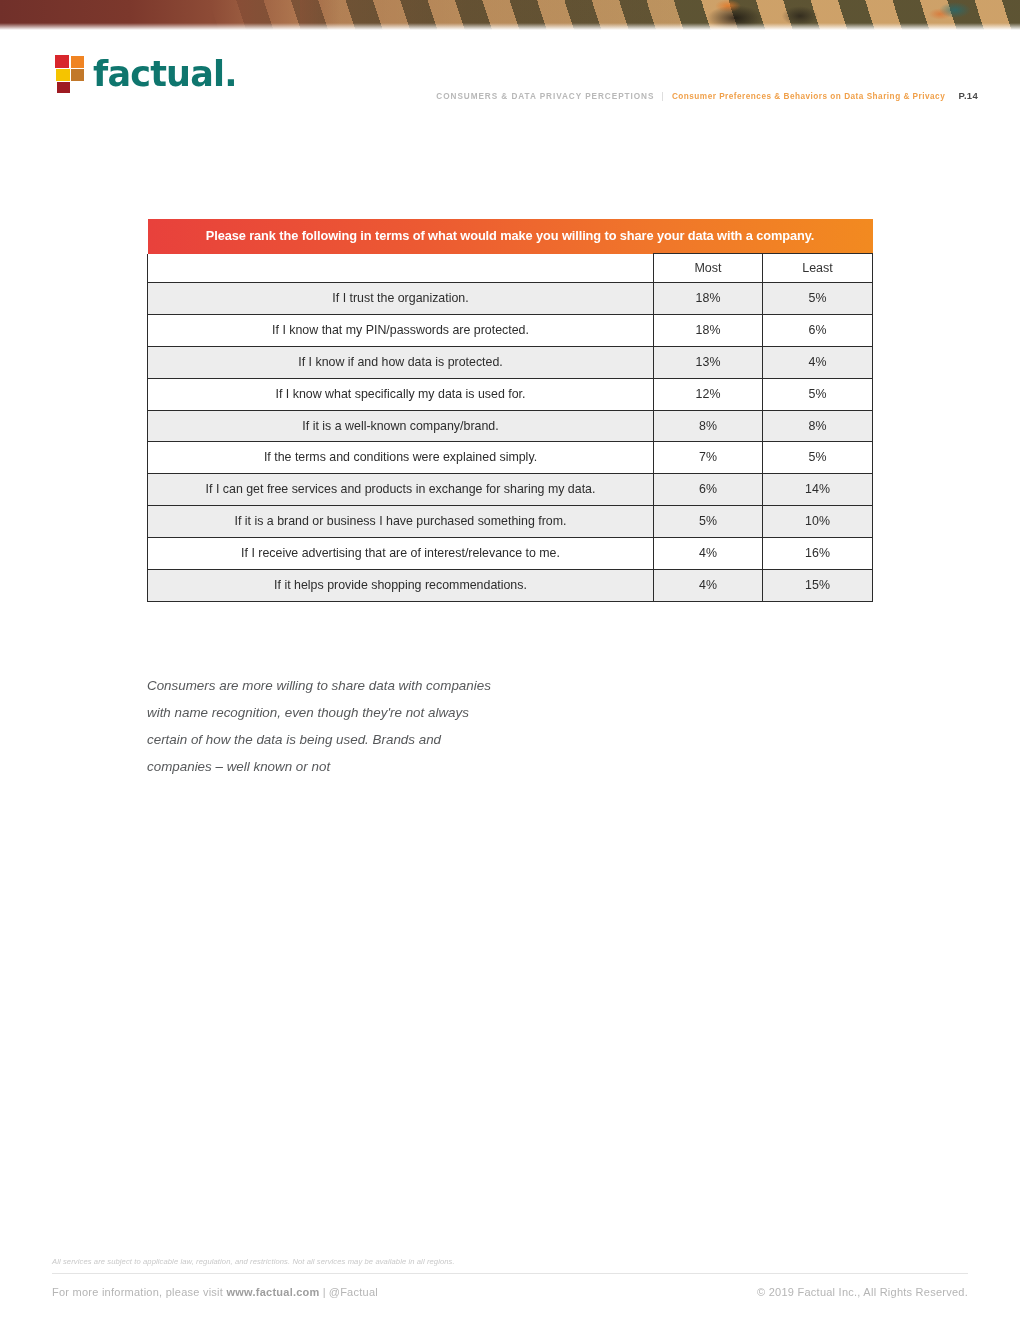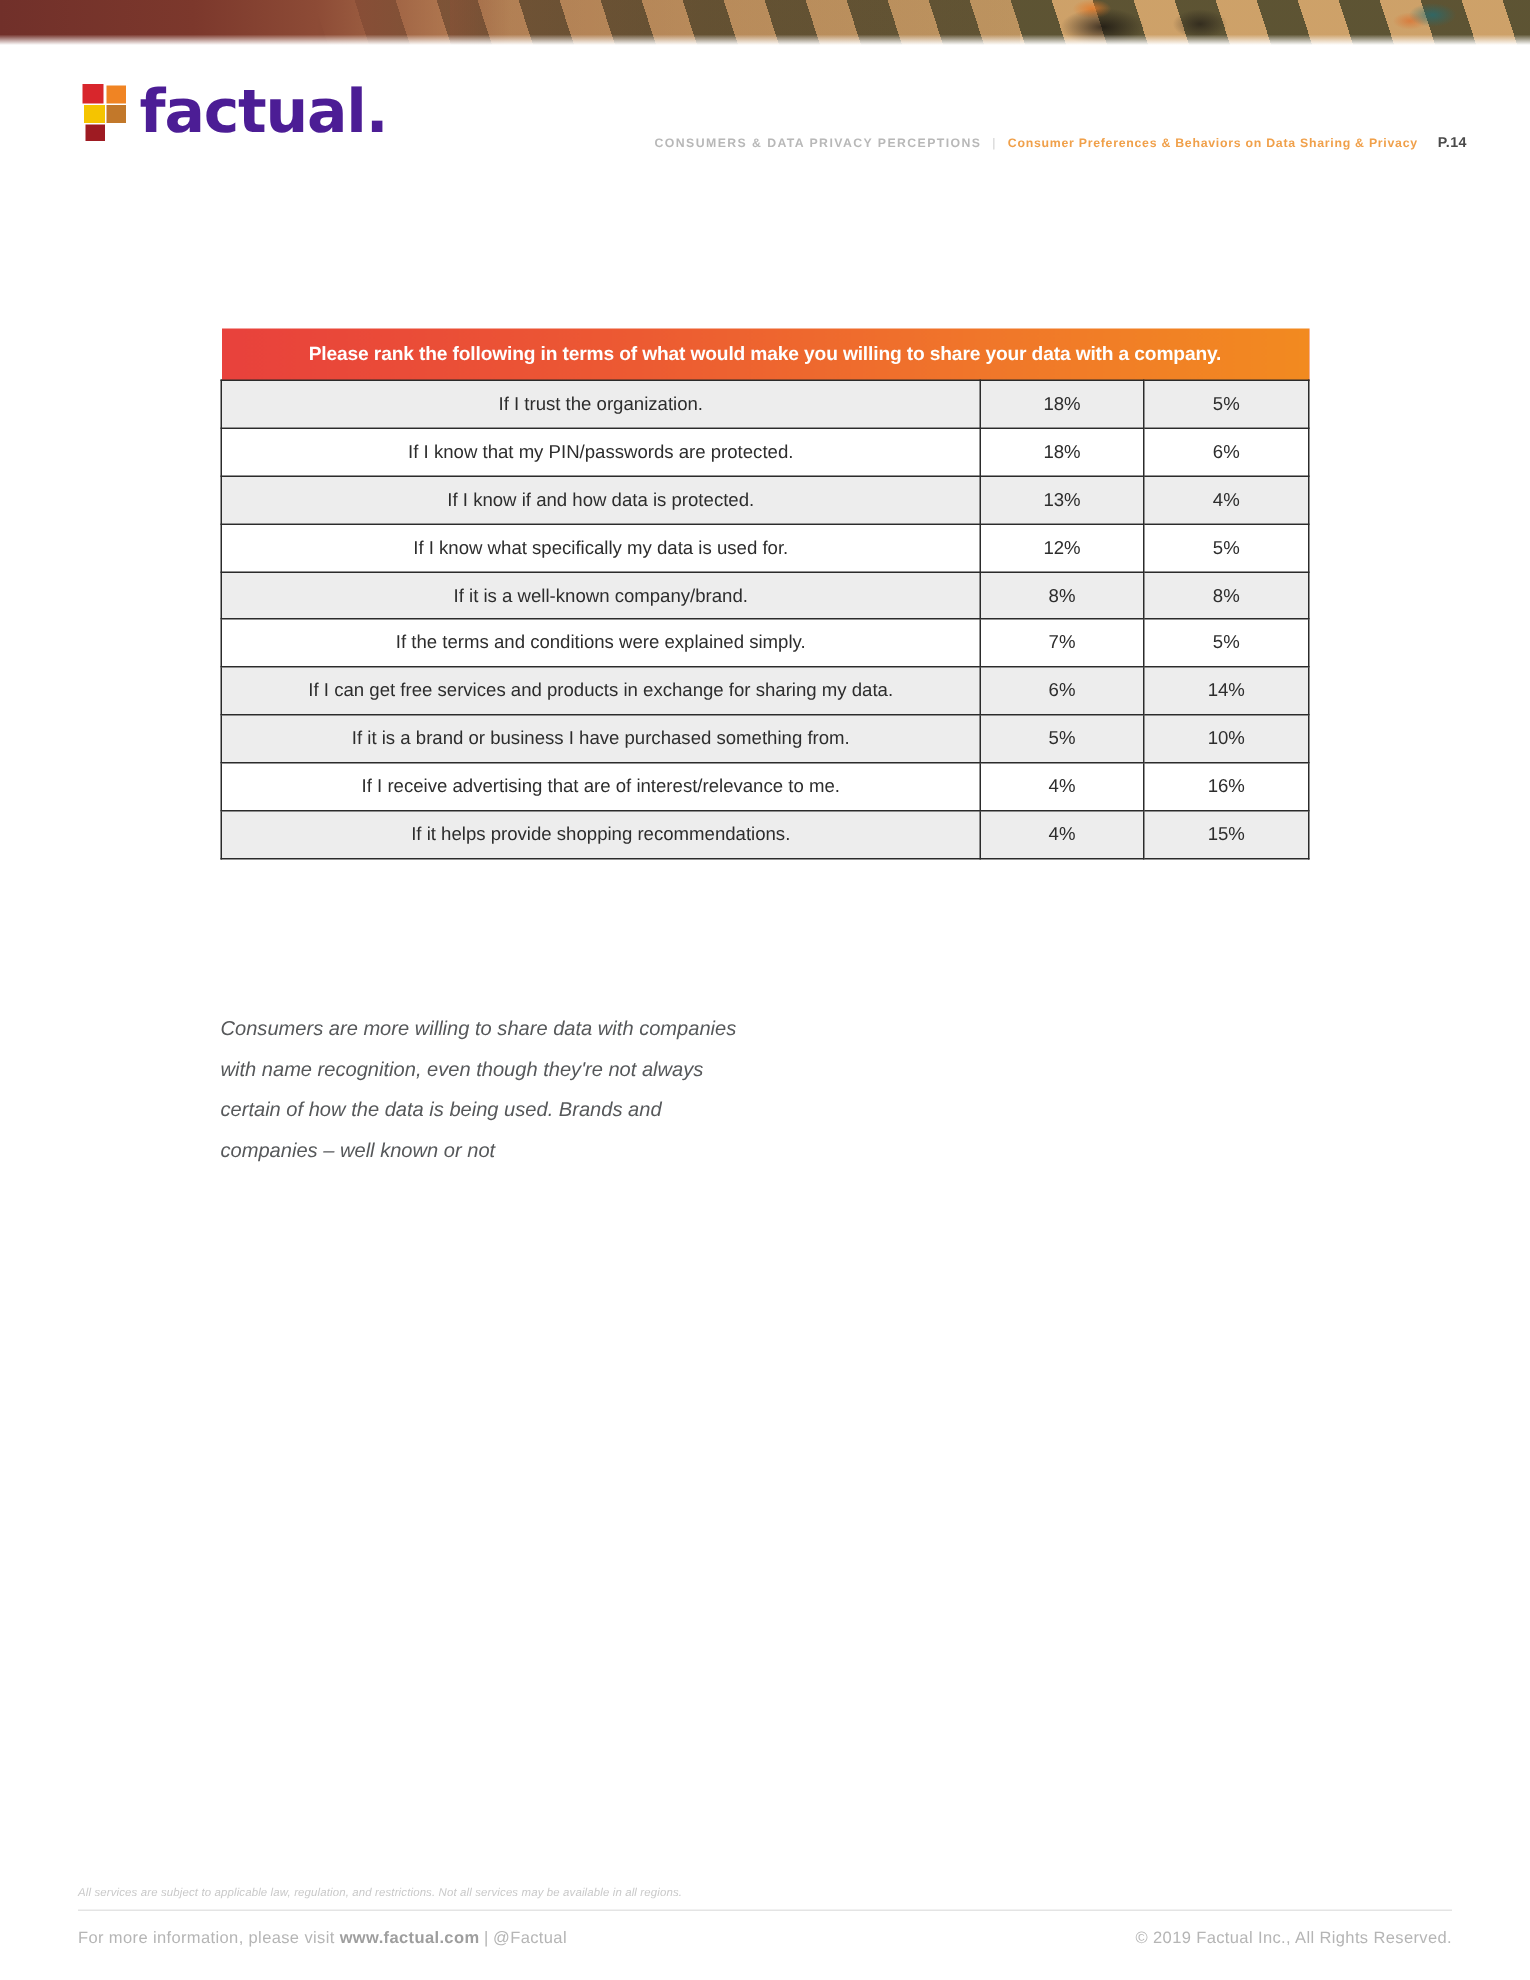--- a/index.html
+++ b/index.html
@@ -97,24 +97,24 @@
   }
   .logo-mark i { position: absolute; display: block; }
   .sq-r1c1 { left: 0;    top: 0;    width: 14px; height: 13px; background: #D8262C; }
   .sq-r1c2 { left: 16px; top: 1px;  width: 13px; height: 12px; background: #F08423; }
   .sq-r2c1 { left: 1px;  top: 14px; width: 14px; height: 12px; background: #F5C400; }
   .sq-r2c2 { left: 16px; top: 14px; width: 13px; height: 12px; background: #C2782A; }
   .sq-r3c1 { left: 2px;  top: 27px; width: 13px; height: 11px; background: #9E1B22; }
 
   .logo-word {
     font-family: "DejaVu Sans", sans-serif;
-    font-size: 40px;
+    font-size: 35px;
     font-weight: 600;
     letter-spacing: -0.8px;
-    color: #4c1d95;
+    color: #0f766e;
     line-height: 1;
   }
 
   .header-meta {
     position: absolute;
     right: 42px;
     top: 60px;
     font-size: 8.2px;
     letter-spacing: 0.95px;
     font-weight: 700;
@@ -263,20 +263,25 @@
   <table class="rank-table">
     <colgroup>
       <col class="c-label">
         <col class="c-most">
         <col class="c-least">
     </colgroup>
     <thead>
       <tr class="q-header">
         <td colspan="3">Please rank the following in terms of what would make you willing to share your data with a company.</td>
       </tr>
+      <tr class="sub-header">
+        <td class="blank"></td>
+        <td>Most</td>
+        <td>Least</td>
+      </tr>
     </thead>
     <tbody>
         <tr class="shaded">
           <td>If I trust the organization.</td>
           <td>18%</td>
           <td>5%</td>
         </tr>
         <tr class="plain">
           <td>If I know that my PIN/passwords are protected.</td>
           <td>18%</td>

